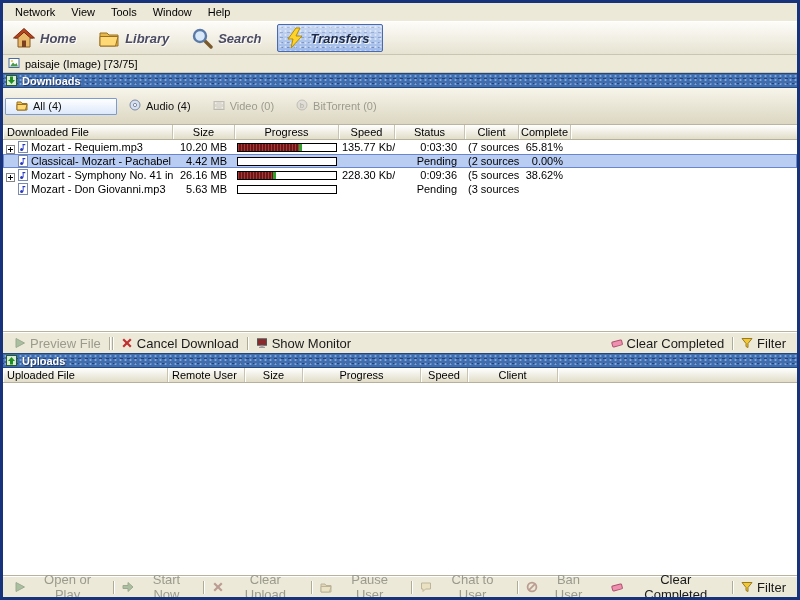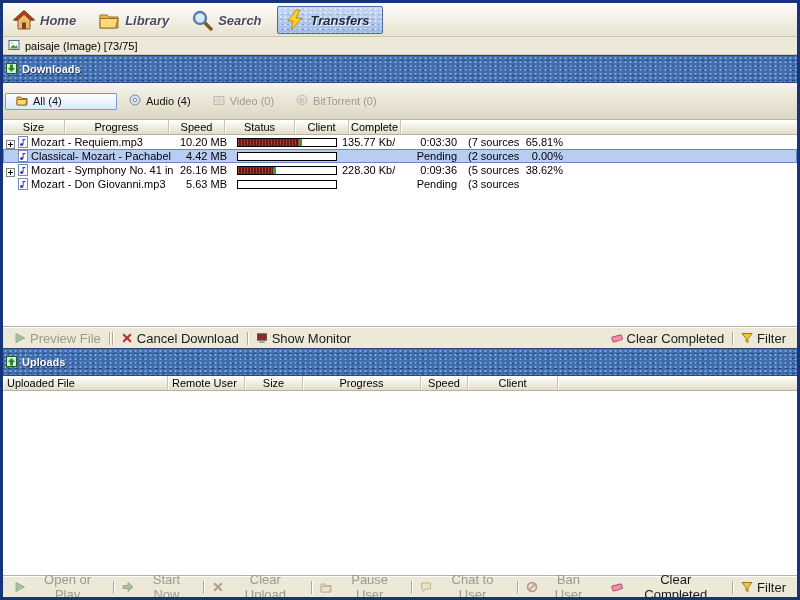--- a/index.html
+++ b/index.html
@@ -28,21 +28,21 @@
                              radial-gradient(rgba(255,255,255,.5) 1px, transparent 1.3px),
                              radial-gradient(rgba(20,40,110,.35) 1px, transparent 1.3px);
             background-size:100% 100%, 5px 4px, 7px 5px; }
   .nicon svg { display:block; }
 
   
   .sharebar { height:18px; flex-shrink:0; display:flex; align-items:center; gap:5px; padding-left:5px;
               font-size:11px; color:#000; background:#ece9d8; border-bottom:1px solid #cdc9b6; }
 
   
-  .sectionbar { height:28px; flex-shrink:0; display:flex; align-items:center; gap:5px; padding-left:3px;
+  .sectionbar { height:15px; flex-shrink:0; display:flex; align-items:center; gap:5px; padding-left:3px;
                 background-color:#3e6db0;
                 background-image:radial-gradient(rgba(255,255,255,.4) 1px, transparent 1.3px),
                                  radial-gradient(rgba(8,25,75,.5) 1px, transparent 1.3px);
                 background-size:5px 4px, 7px 5px; background-position:0 0, 3px 2px;
                 border-top:1px solid #24477c; border-bottom:1px solid #24477c; }
   .sectitle { font-size:11px; font-weight:bold; color:#ffffff; text-shadow:1px 1px 1px rgba(0,0,30,.6); }
 
   
   .tabs { height:20px; flex-shrink:0; display:flex; align-items:center; gap:2px; padding:18px 2px;
           background:linear-gradient(#f7f4ea,#dcd7c2); border-bottom:1px solid #b9b5a1; }
@@ -102,20 +102,27 @@
   .abtn.disabled .aicon { opacity:.45; filter:grayscale(55%); }
   .aicon { display:inline-flex; }
   .vsep { width:1px; height:13px; background:#aeab97; box-shadow:1px 0 0 #ffffff; flex-shrink:0; }
   .spacer { flex:1; }
 </style>
 </head>
 <body>
 
 <div class="app">
 
+  <div class="menubar">
+    <span class="mi">Network</span>
+    <span class="mi">View</span>
+    <span class="mi">Tools</span>
+    <span class="mi">Window</span>
+    <span class="mi">Help</span>
+  </div>
 
   <div class="toolbar">
     <button class="navbtn">
       <span class="nicon">
         <svg width="22" height="22" viewBox="0 0 22 22">
             <polygon points="11,3 20,11 17,11 17,20 5,20 5,11 2,11" fill="#e8b96a" stroke="#8a5a20"></polygon>
             <polygon points="11,1.5 21.5,11 17.5,11 11,5.2 4.5,11 0.5,11" fill="#b5441f" stroke="#7a2a12"></polygon>
             <rect x="9" y="13.5" width="4" height="6.5" fill="#7a4020"></rect>
           </svg>
       </span>
@@ -206,20 +213,21 @@
         <svg width="12" height="12" viewBox="0 0 12 12">
             <circle cx="6" cy="6" r="5" fill="#cfd4da" stroke="#888"></circle>
             <text x="6" y="8.6" font-size="7" text-anchor="middle" fill="#555" font-family="Liberation Sans, sans-serif">b</text>
           </svg>
       </span>
       <span>BitTorrent (0)</span>
     </div>
   </div>
 
   <div class="gridhead">
+    <div class="gh first c-file">Downloaded File</div>
     <div class="gh c-size">Size</div>
     <div class="gh c-prog">Progress</div>
     <div class="gh c-speed">Speed</div>
     <div class="gh c-status">Status</div>
     <div class="gh c-client">Client</div>
     <div class="gh c-comp">Complete</div>
     <div class="gh fill"></div>
   </div>
 
   <div class="rows dl-rows">

